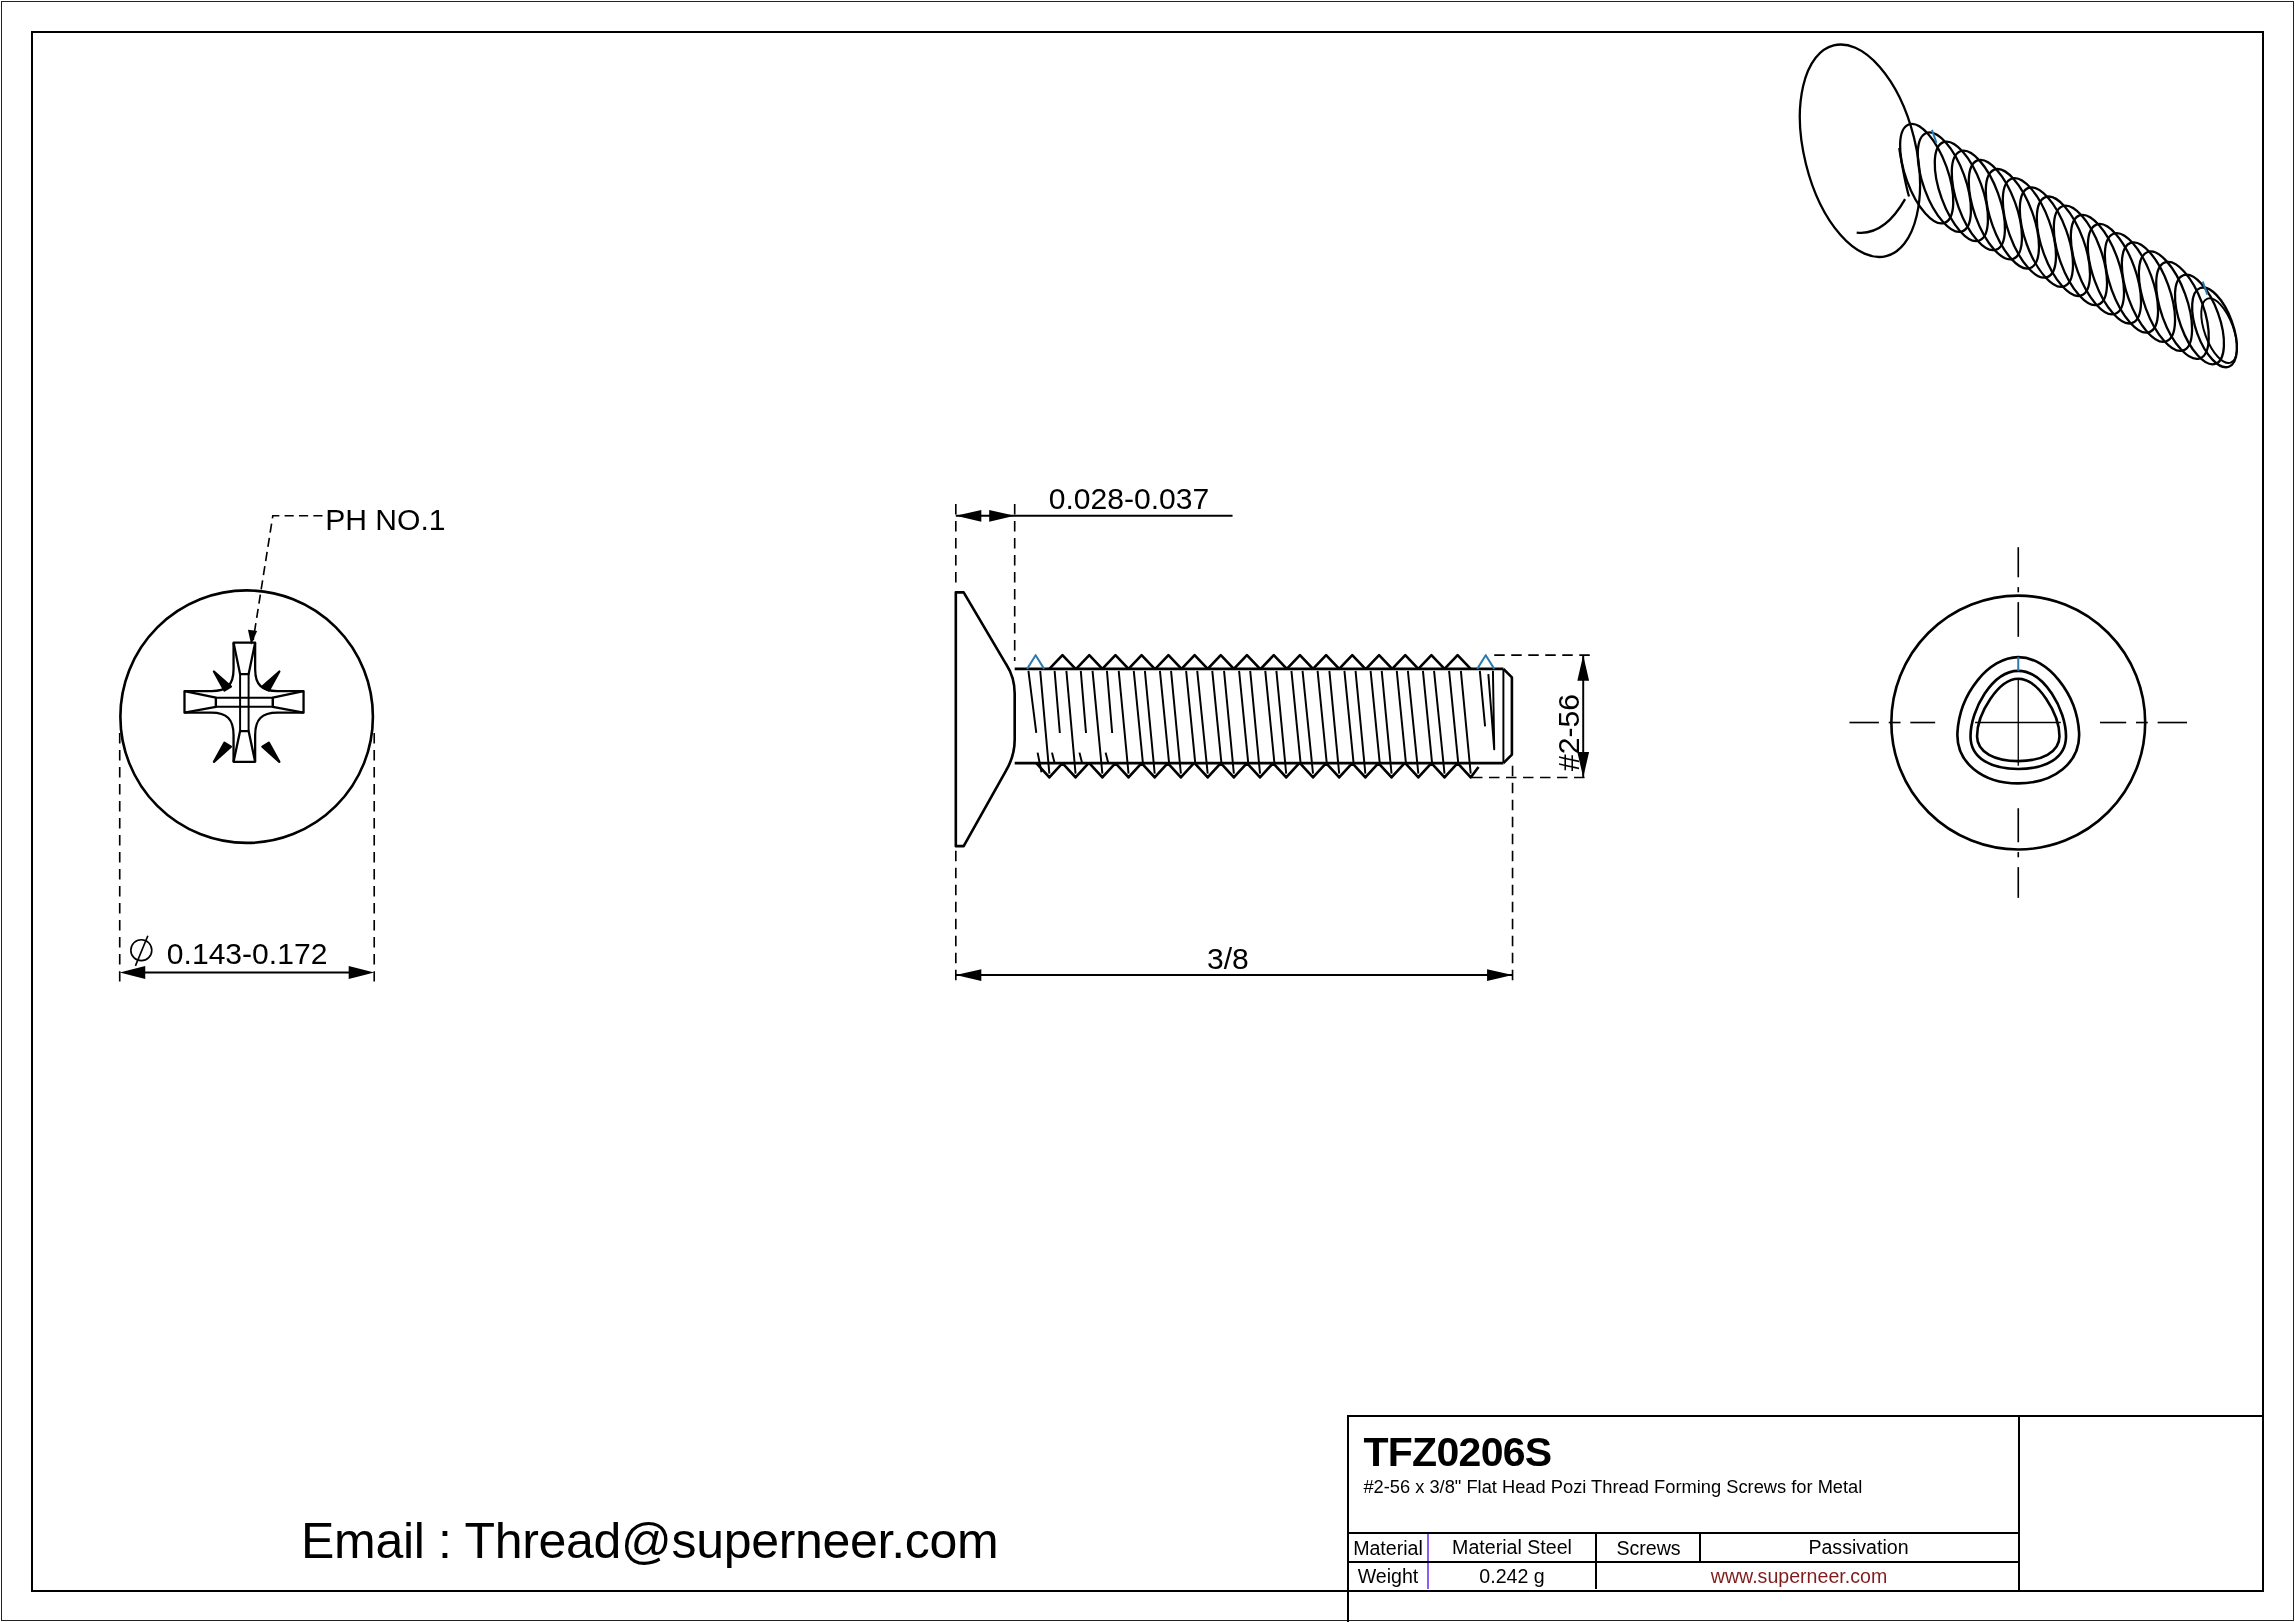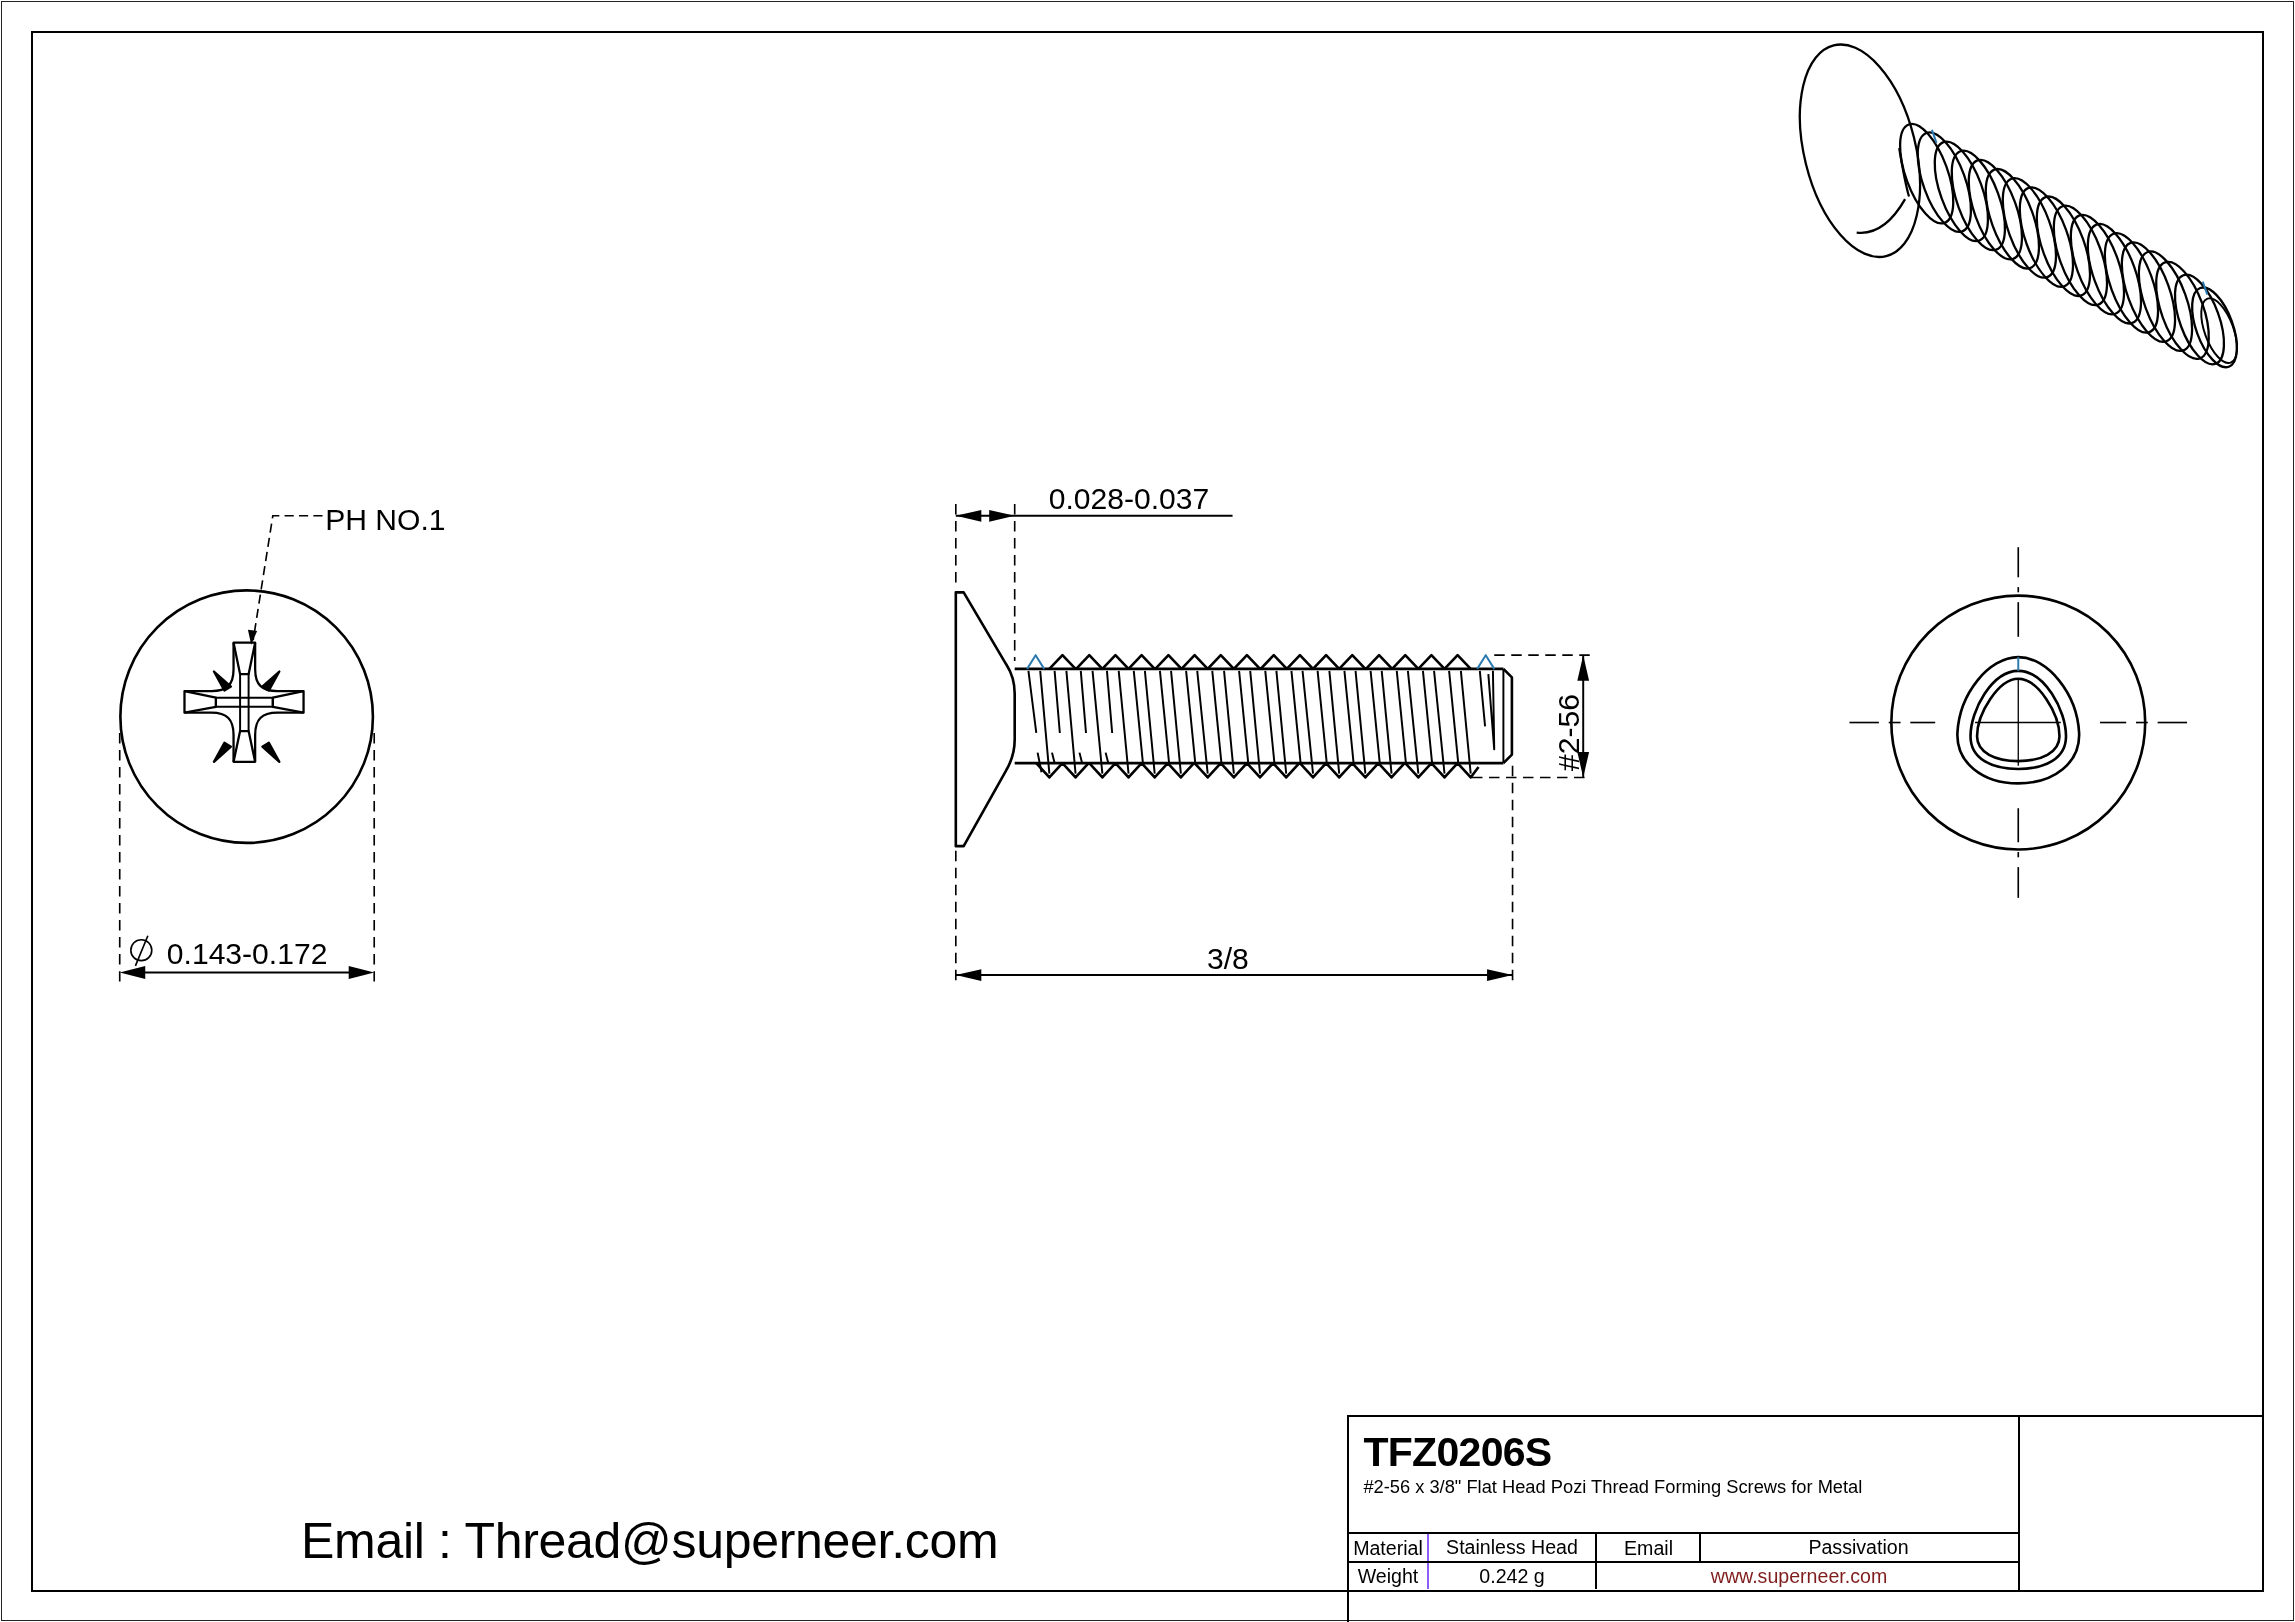--- a/index.html
+++ b/index.html
@@ -222,22 +222,22 @@
 
   <div class="email">Email : Thread@superneer.com</div>
 
   <div class="title-block">
     <div class="tb-main">
       <div class="tb-part">TFZ0206S</div>
       <div class="tb-desc">#2-56 x 3/8" Flat Head Pozi Thread Forming Screws for Metal</div>
       <div class="tb-table">
         <div class="tb-row r1">
           <div class="cell c-label tall-text">Material</div>
-          <div class="cell c-val">Stainless Head</div>
-          <div class="cell c-flabel tall-text">Email</div>
+          <div class="cell c-val">Material Steel</div>
+          <div class="cell c-flabel tall-text">Screws</div>
           <div class="cell c-fval">Passivation</div>
         </div>
         <div class="tb-row r2">
           <div class="cell c-label">Weight</div>
           <div class="cell c-val">0.242 g</div>
           <div class="cell c-url">www.superneer.com</div>
         </div>
       </div>
     </div>
   </div>

